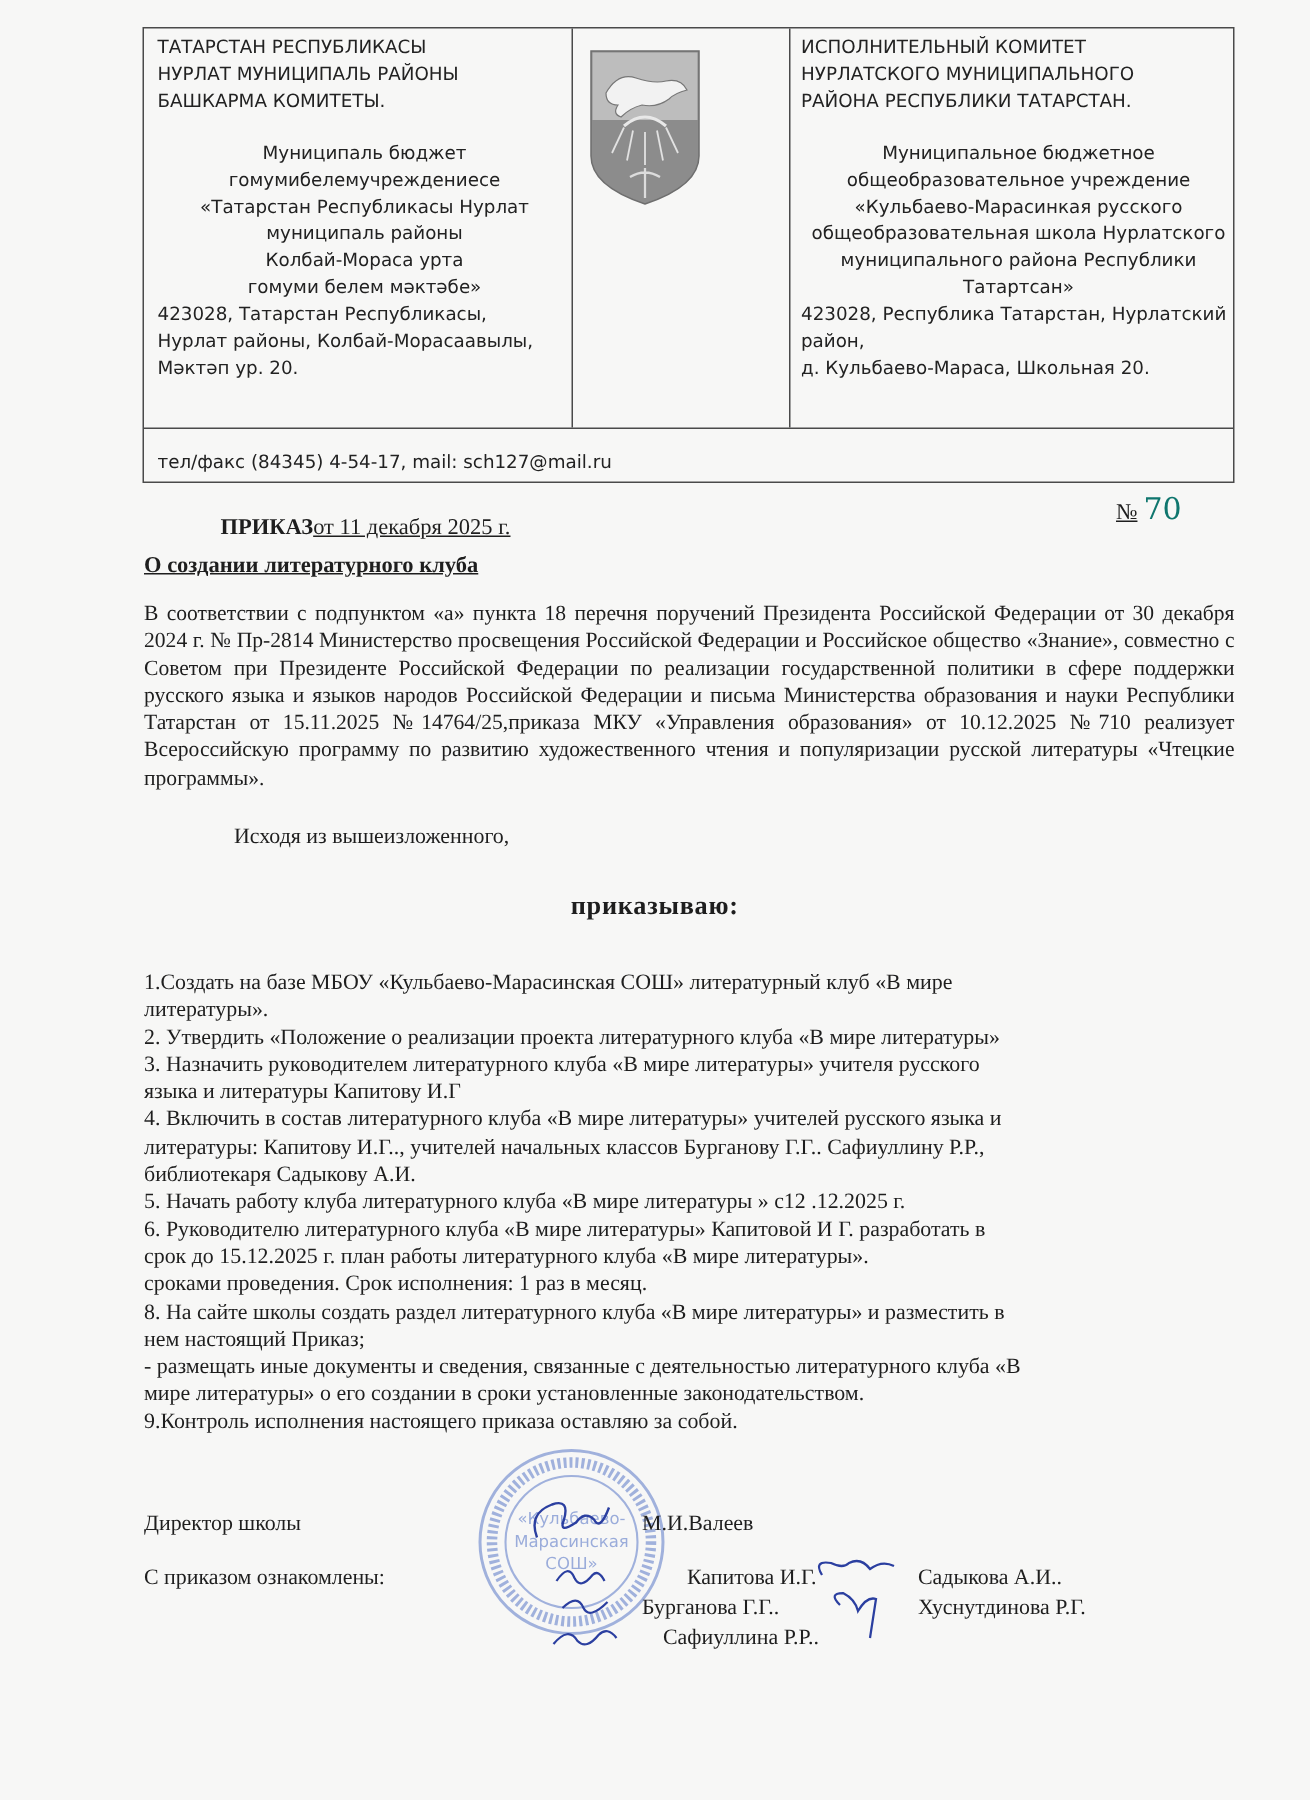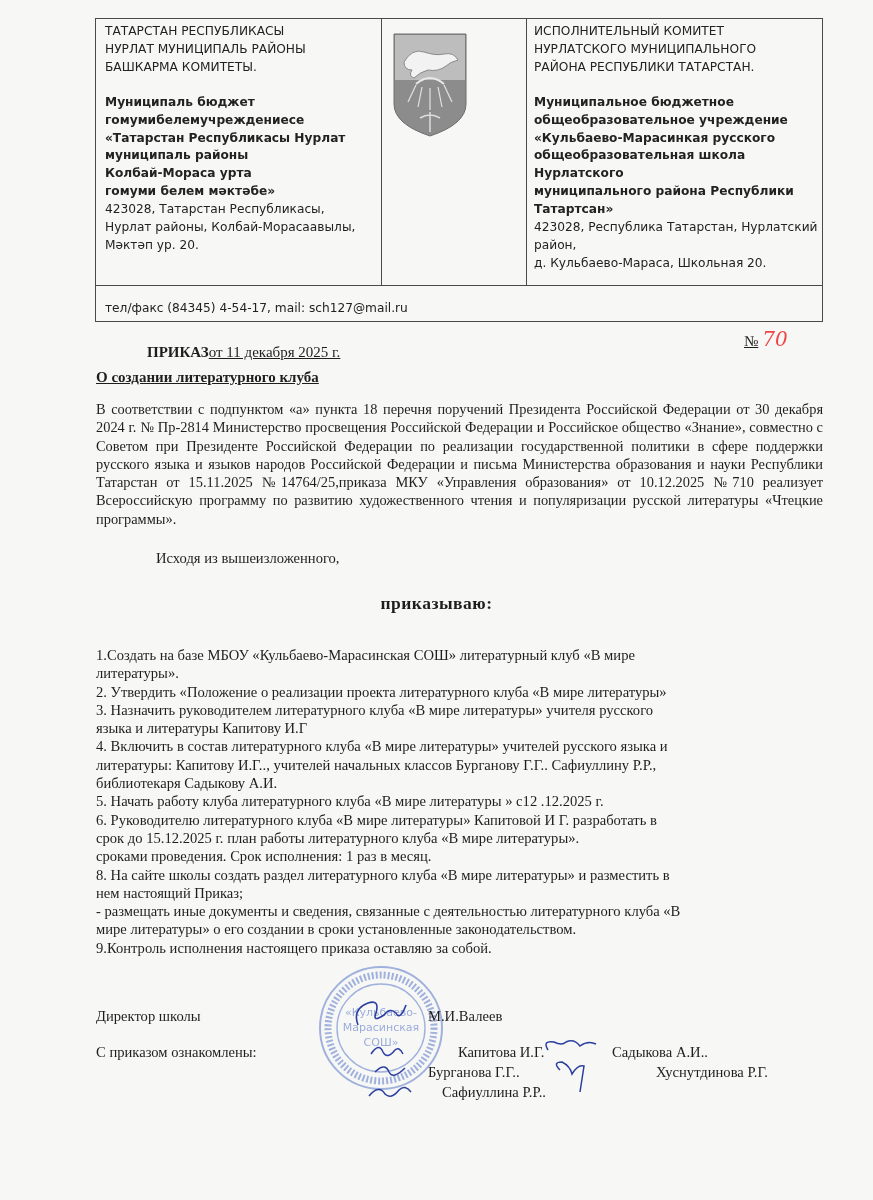--- a/index.html
+++ b/index.html
@@ -12,34 +12,34 @@
   }
   .header-table {
     position: absolute; left: 95px; top: 18px; width: 728px; height: 304px;
     border: 1px solid #4a4a4a; box-sizing: border-box;
     font-family: "DejaVu Sans", sans-serif; font-size: 12.2px; line-height: 17.9px; color: #222;
   }
   .hcell { position: absolute; top: 0; height: 266px; box-sizing: border-box; }
   .hcell.left { left: 0; width: 286px; border-right: 1px solid #4a4a4a; padding: 4px 0 0 9px; }
   .hcell.mid { left: 286px; width: 145px; border-right: 1px solid #4a4a4a; }
   .hcell.right { left: 431px; width: 297px; padding: 4px 0 0 7px; }
-  .hcell .b { font-weight: bold; }
+  .hcell .b { font-weight: normal; text-align: center; }
   .hcell .gap { height: 17px; }
   .contact-row {
     position: absolute; left: 0; top: 266px; width: 100%; height: 37px;
     border-top: 1px solid #4a4a4a; box-sizing: border-box; padding: 14px 0 0 9px;
   }
   .emblem { position: absolute; left: 10px; top: 13px; width: 76px; height: 110px; }
 
   .order-line { position: absolute; left: 147px; top: 344px; font-size: 15px; }
   .order-line .kw { font-weight: bold; }
   .order-line .dt { text-decoration: underline; }
   .order-no { position: absolute; left: 744px; top: 327px; font-size: 15px; }
   .order-no .n { text-decoration: underline; }
-  .order-no .hw { font-family: "DejaVu Serif", serif; font-style: italic; color: #ef4444; font-size: 20px; margin-left: 4px; }
+  .order-no .hw { font-family: "DejaVu Serif", serif; color: #0f766e; font-size: 20px; margin-left: 4px; }
 
   .doc-title { position: absolute; left: 96px; top: 369px; font-size: 15px; font-weight: bold; text-decoration: underline; }
   .preamble {
     position: absolute; left: 96px; top: 400px; width: 727px;
     font-size: 14.4px; line-height: 18.3px; text-align: justify;
   }
   .hence { position: absolute; left: 156px; top: 550px; font-size: 14.6px; }
   .order-word { position: absolute; left: 0; width: 873px; top: 593px; text-align: center; font-size: 17.5px; font-weight: bold; letter-spacing: 0.5px; }
 
   .items { position: absolute; left: 96px; top: 646px; width: 740px; font-size: 14.6px; line-height: 18.3px; }
@@ -153,21 +153,21 @@
 <div class="director">Директор школы</div>
 <div class="director-name">М.И.Валеев</div>
 <svg class="sig" style="left:350px;top:995px;width:60px;height:40px;" viewBox="0 0 60 40">
   <path d="M8 30 Q2 14 18 8 Q30 4 26 18 Q22 28 34 20 Q40 12 46 18 Q50 26 56 10" fill="none" stroke="#2b3fa0" stroke-width="1.6"></path>
 </svg>
 
 <div class="ack-label">С приказом ознакомлены:</div>
 <div class="ack-name" style="left:428px;top:1044px;padding-left:30px;">Капитова И.Г.</div>
 <div class="ack-name" style="left:612px;top:1044px;">Садыкова А.И..</div>
 <div class="ack-name" style="left:428px;top:1064px;">Бурганова Г.Г..</div>
-<div class="ack-name" style="left:612px;top:1064px;margin-left:44px;">Хуснутдинова Р.Г.</div>
+<div class="ack-name" style="left:612px;top:1064px;">Хуснутдинова Р.Г.</div>
 <div class="ack-name" style="left:442px;top:1084px;">Сафиуллина Р.Р..</div>
 
 <svg class="sig" style="left:365px;top:1038px;width:60px;height:70px;" viewBox="0 0 60 70">
   <path d="M6 16 Q14 4 18 14 Q22 22 30 12 Q34 8 38 16 M10 34 Q20 24 24 34 Q28 42 40 30 M4 58 Q14 46 20 56 Q26 62 34 52 Q40 46 46 54" fill="none" stroke="#2b3fa0" stroke-width="1.5"></path>
 </svg>
 <svg class="sig" style="left:540px;top:1036px;width:64px;height:60px;" viewBox="0 0 64 60">
   <path d="M8 14 Q2 4 14 6 Q22 10 26 6 Q34 2 40 10 Q48 4 56 8 M20 34 Q12 26 22 26 Q30 30 32 38 Q38 28 44 30 L40 56" fill="none" stroke="#2b3fa0" stroke-width="1.5"></path>
 </svg>
 
 </body></html>

